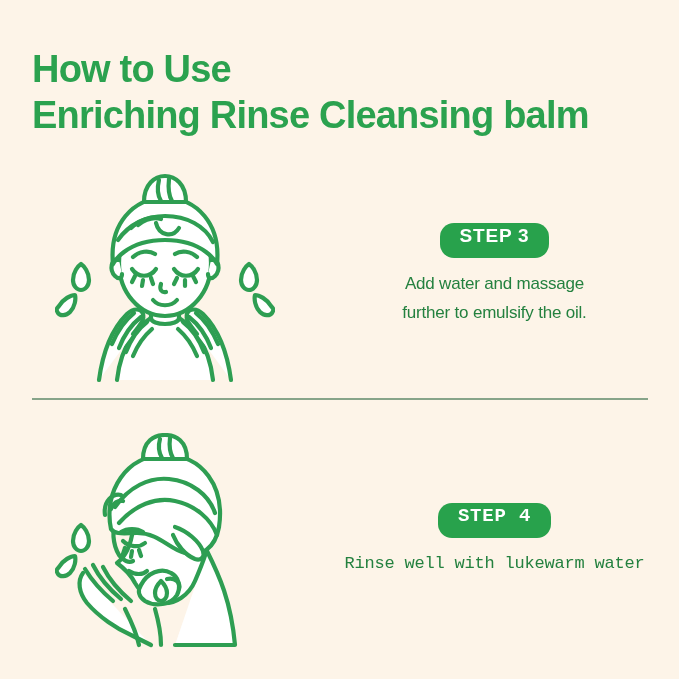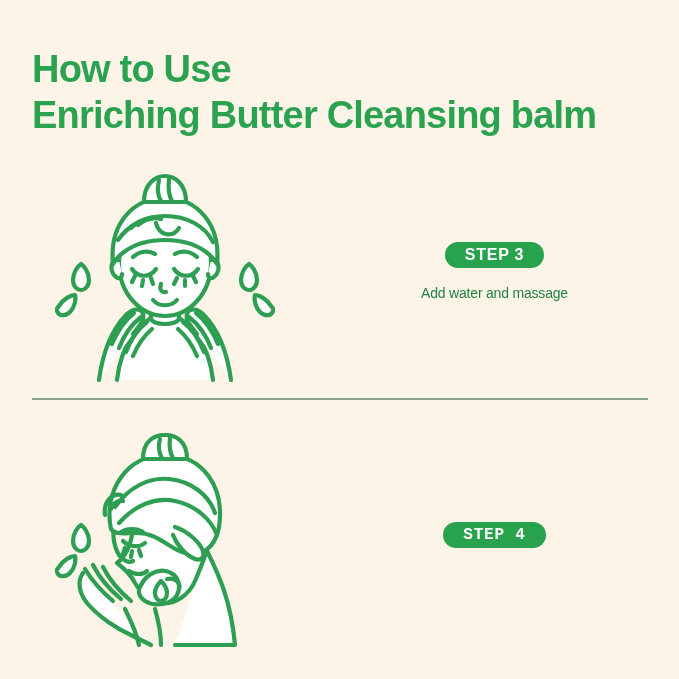--- a/index.html
+++ b/index.html
@@ -66,32 +66,32 @@
     align-items: center;
     justify-content: center;
     padding-right: 20px;
     box-sizing: border-box;
   }
 
   .step-badge {
     display: inline-block;
     background: #28A24C;
     color: #FFFFFF;
-    font-size: 16px;
+    font-size: 19px;
     font-weight: bold;
     letter-spacing: 0.8px;
-    padding: 6px 20px 6px 20px;
+    padding: 6px 20px 15px 20px;
     border-radius: 14px;
     margin-bottom: 11px;
     line-height: 14px;
   }
 
   .step-text {
     color: #24813F;
-    font-size: 14px;
+    font-size: 17px;
     line-height: 29px;
     text-align: center;
     letter-spacing: -0.2px;
     white-space: nowrap;
   }
 
   
   .divider {
     position: absolute;
     left: 32px;
@@ -104,21 +104,21 @@
 
   svg { display: block; }
 </style>
 </head>
 <body>
 
 <div class="page">
 
   <div class="header">
     <div class="title-line">How to Use</div>
-    <div class="title-line">Enriching Butter Cleansing balm</div>
+    <div class="title-line">Enriching Rinse Cleansing balm</div>
   </div>
 
   <div class="step-block" id="step-block-3">
 
     <div class="illustration-col">
       <svg width="220" height="215" viewBox="0 0 220 215">
         <g fill="none" stroke="#2E9E52" stroke-width="4.2" stroke-linecap="round" stroke-linejoin="round">
 
           <path d="M62 212 C66 176 84 154 104 146 L116 146 C136 154 154 176 158 212" fill="#FFFFFF"></path>
 
@@ -175,20 +175,21 @@
 
           <path d="M186 112 C186 104 191 98 194 96 C197 98 202 104 202 112 C202 118 198 122 194 122 C190 122 186 118 186 112 Z" fill="#FFFFFF"></path>
           <path d="M216 138 C212 131 204 127 200 127 C199 131 200 139 205 144 C209 148 215 148 217 145 C219 142 219 141 216 138 Z" fill="#FFFFFF"></path>
         </g>
       </svg>
     </div>
 
     <div class="text-col">
       <div class="step-badge">STEP 3</div>
       <div class="step-text">Add water and massage</div>
+      <div class="step-text">further to emulsify the oil.</div>
     </div>
 
   </div>
 
   <div class="divider"></div>
 
   <div class="step-block" id="step-block-4">
 
     <div class="illustration-col">
       <svg width="220" height="215" viewBox="0 0 220 215">
@@ -237,17 +238,18 @@
           <path d="M100 160 C100 154 104 150 106 148 C108 150 112 154 112 160 C112 165 109 168 106 168 C103 168 100 165 100 160 Z" fill="#FFFFFF"></path>
 
           <path d="M18 108 C18 100 23 94 26 92 C29 94 34 100 34 108 C34 114 30 118 26 118 C22 118 18 114 18 108 Z" fill="#FFFFFF"></path>
           <path d="M4 134 C8 127 16 123 20 123 C21 127 20 135 15 140 C11 144 5 144 3 141 C1 138 1 137 4 134 Z" fill="#FFFFFF"></path>
         </g>
       </svg>
     </div>
 
     <div class="text-col">
       <div class="step-badge">STEP 4</div>
+      <div class="step-text">Rinse well with lukewarm water</div>
     </div>
 
   </div>
 
 </div>
 
 </body></html>

